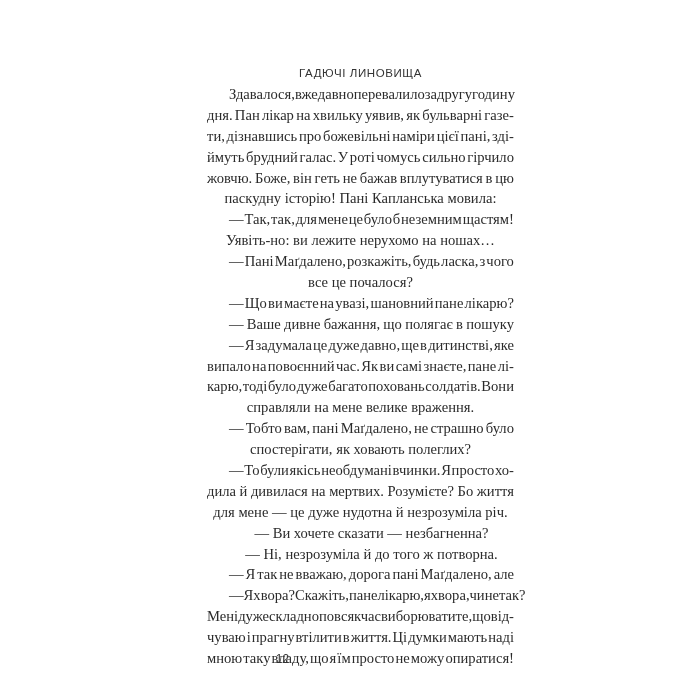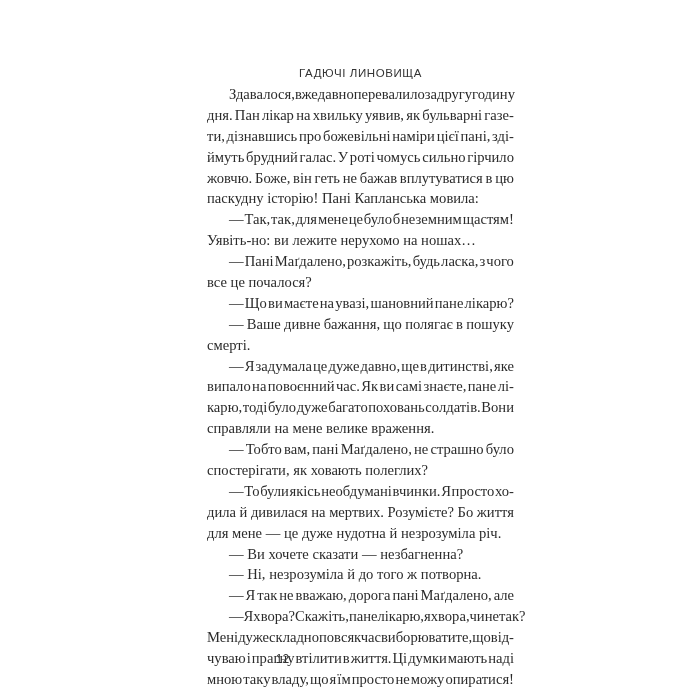--- a/index.html
+++ b/index.html
@@ -2,21 +2,21 @@
 <html><head>
 <meta charset="utf-8">
 <style>
   html, body { margin:0; padding:0; background:#ffffff; }
   body { width:700px; height:700px; position:relative; overflow:hidden; }
   .page { position:absolute; left:207px; top:62px; width:307px; color:#2b2b2b;
     font-family:"Liberation Serif", "DejaVu Serif", serif; font-size:14.6px; line-height:20.9px; }
   .running-head { text-align:center; font-family:"Liberation Sans","DejaVu Sans",sans-serif;
     font-size:11.5px; letter-spacing:0.6px; color:#333; height:22px; line-height:22px; }
   .line { white-space:nowrap; display:flex; justify-content:space-between; height:20.9px; }
-  .line.last { justify-content:flex-start; }
+  .line.last { justify-content:center; }
   .line.indent { padding-left:22px; }
   .line span { display:inline; }
   .folio { position:absolute; left:0; width:565px; top:620px; text-align:center;
     font-family:"Liberation Sans","DejaVu Sans",sans-serif; font-size:12px; color:#333;margin-top:32px; }
 </style>
 </head>
 <body>
 
 <div class="running-head-wrap">
   <div class="page">
@@ -118,23 +118,20 @@
         <div class="line indent">
           <span>—</span>
           <span>Ваше</span>
           <span>дивне</span>
           <span>бажання,</span>
           <span>що</span>
           <span>полягає</span>
           <span>в</span>
           <span>пошуку</span>
         </div>
-        <div class="line last">
-          <span>смерті.</span>
-        </div>
         <div class="line indent">
           <span>—</span>
           <span>Я</span>
           <span>задумала</span>
           <span>це</span>
           <span>дуже</span>
           <span>давно,</span>
           <span>ще</span>
           <span>в</span>
           <span>дитинстві,</span>

